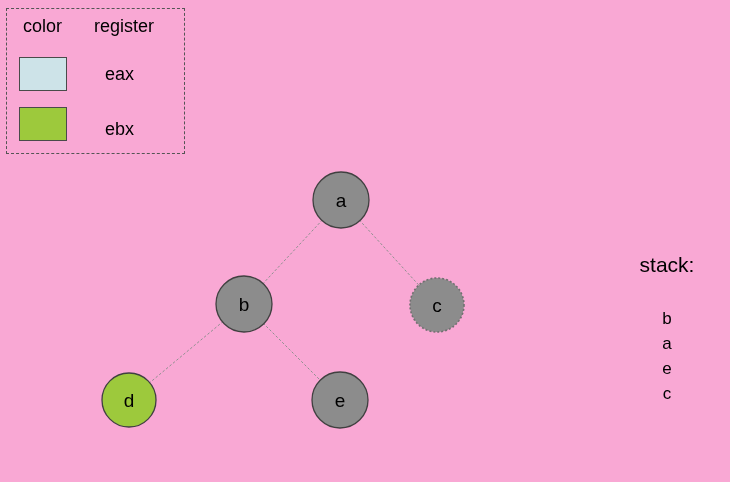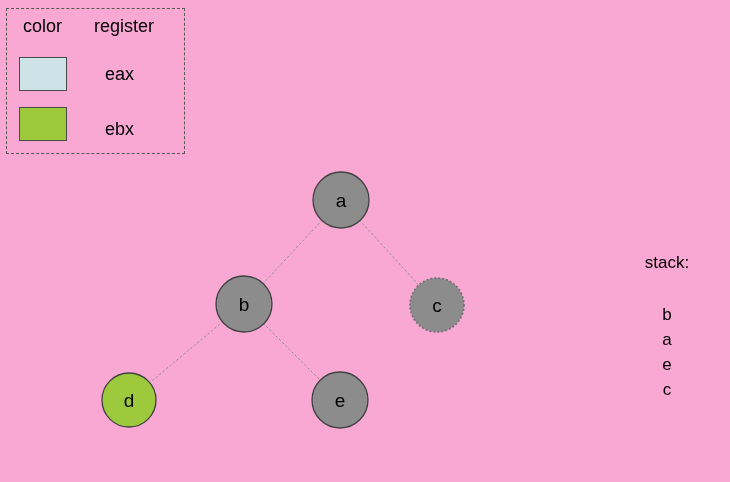--- a/index.html
+++ b/index.html
@@ -69,21 +69,21 @@
   
   .stack {
     position: absolute;
     left: 627px;
     top: 253px;
     width: 80px;
     text-align: center;
     color: #000000;
   }
   .stack-title {
-    font-size: 17px;
+    font-size: 21px;
     margin-bottom: 29px;
   }
   .stack-item {
     font-size: 17px;
     line-height: 25px;
   }
 </style>
 </head>
 <body>
 

